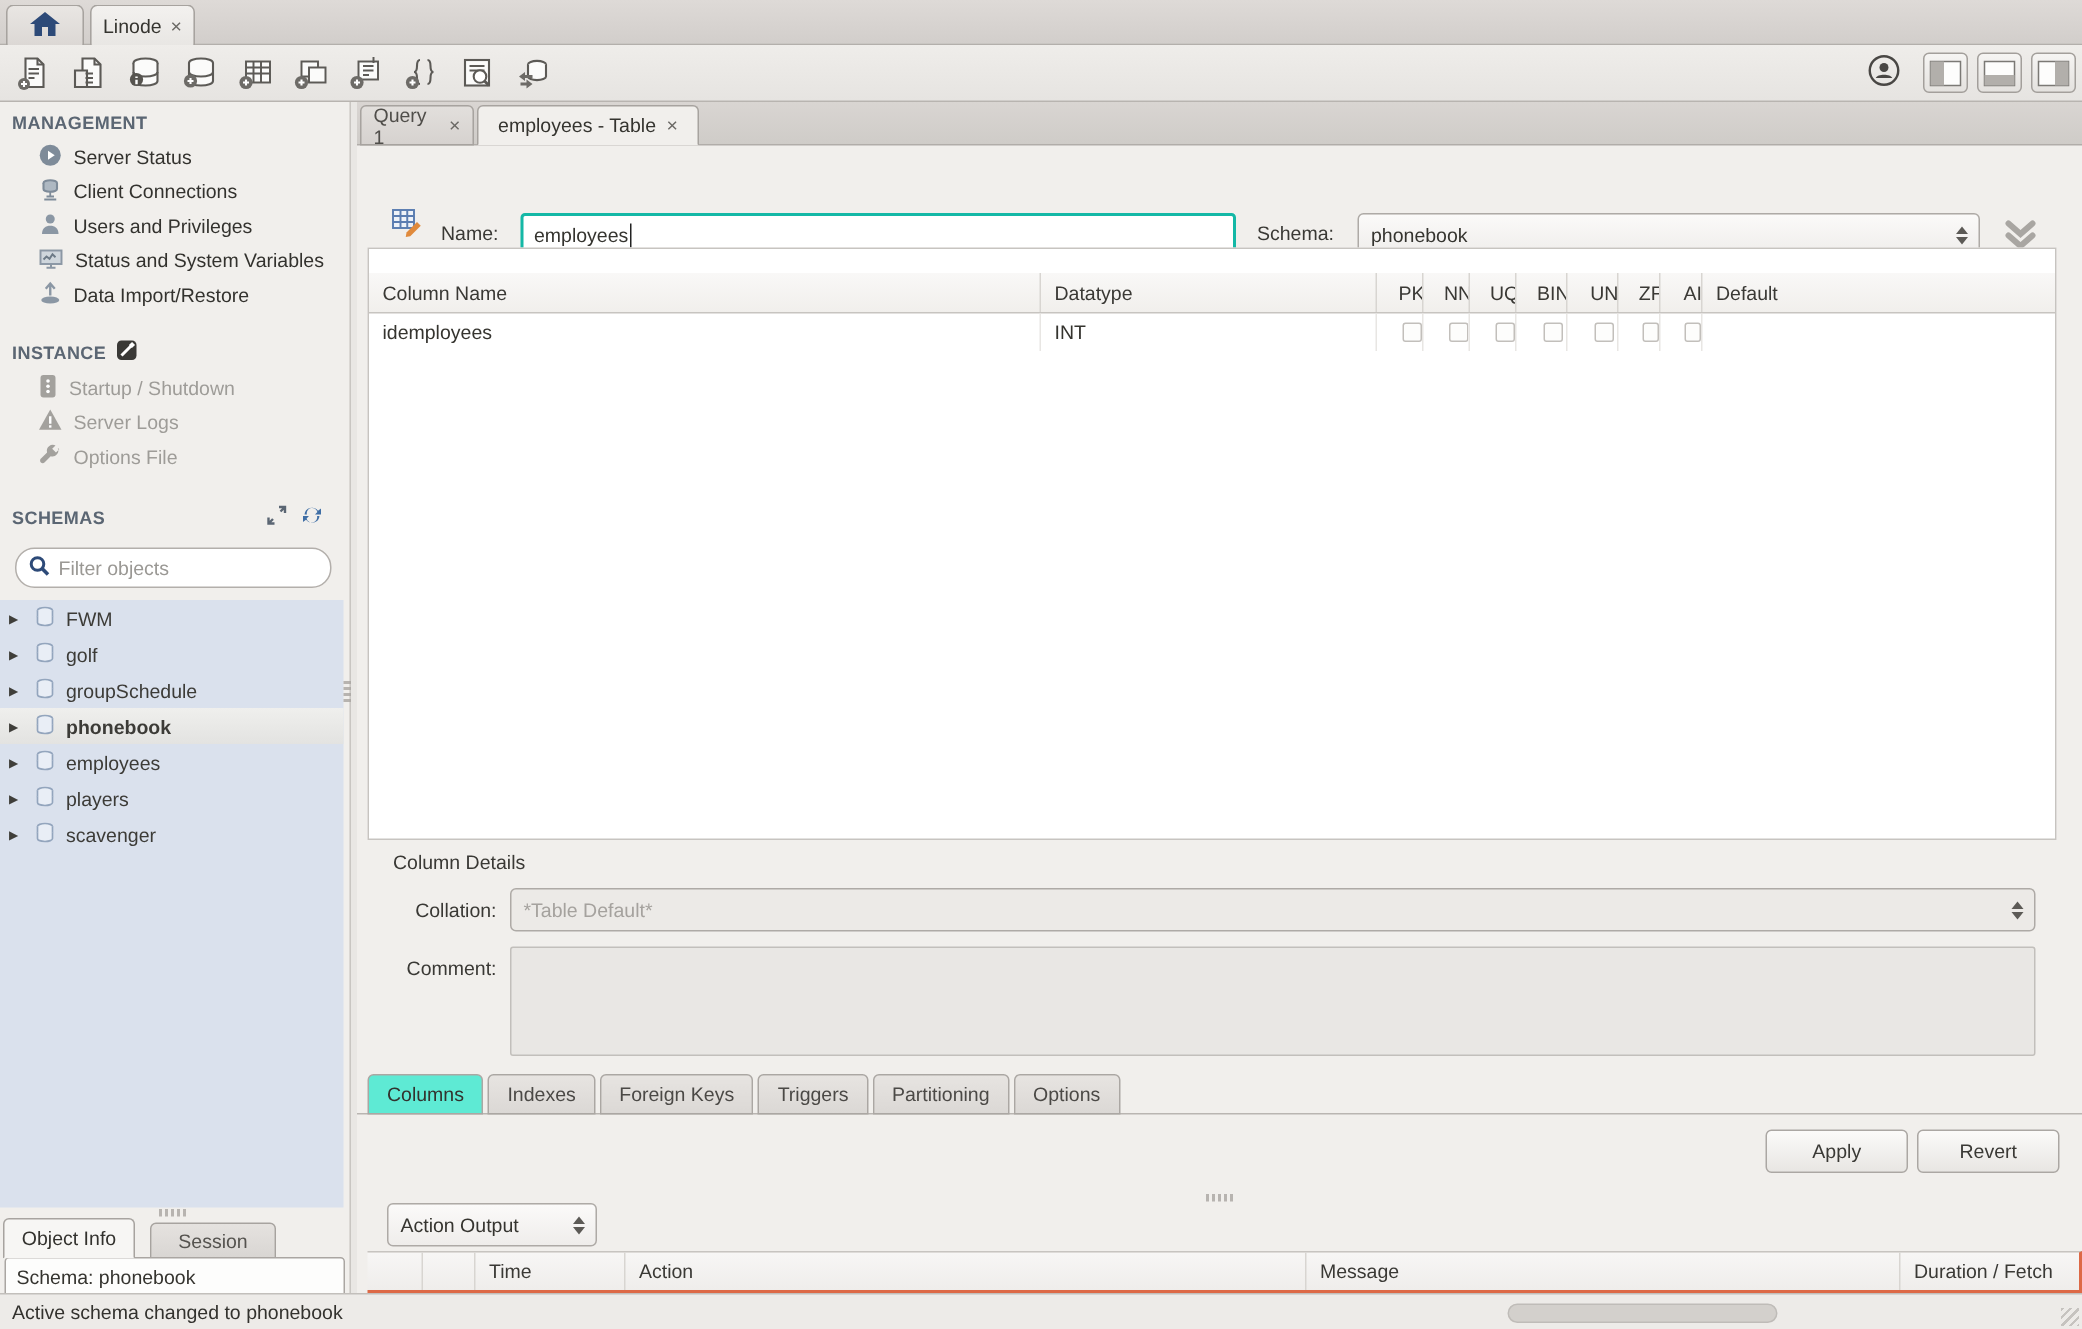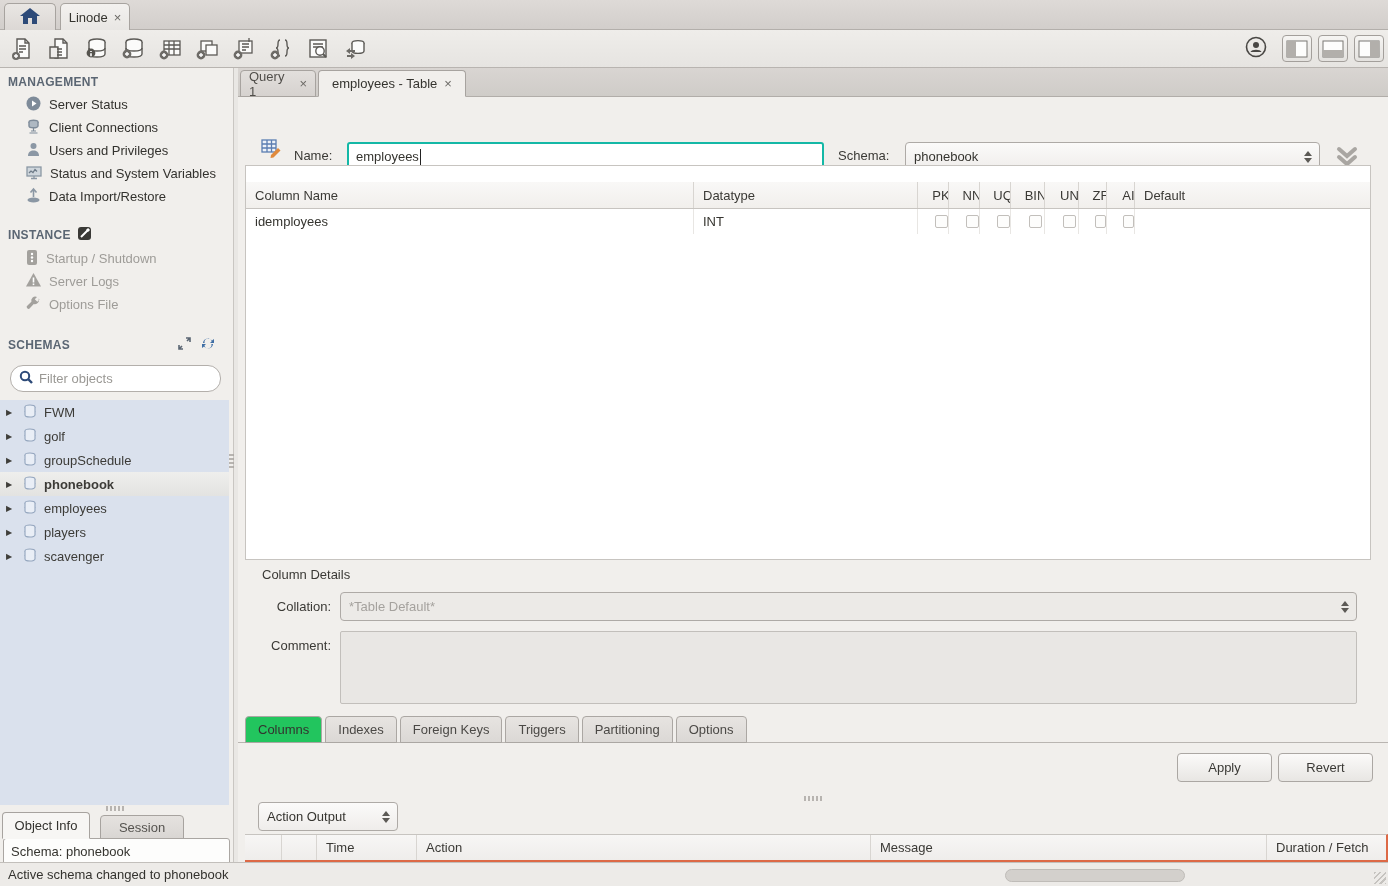--- a/index.html
+++ b/index.html
@@ -96,21 +96,21 @@
   .cd-title { position:absolute; left:24px; top:499px; color:#3a3935; }
   .cd-label { position:absolute; color:#3a3935; text-align:right; width:75px; }
   .collation { left:102px; top:524px; width:1017px; height:29px; color:#a5a29e; background:#eceae7; }
   .commentarea { position:absolute; left:102px; top:563px; width:1017px; height:73px; background:#e9e7e4;
                  border:1px solid #c2bfbb; border-radius:2px; }
 
   
   .btabs { position:absolute; left:7px; top:648px; height:27px; display:flex; gap:3px; }
   .btab { height:27px; padding:0 12px; display:flex; align-items:center; border:1px solid #aba7a3;
           border-radius:4px 4px 0 0; background:linear-gradient(#e7e4e1,#dbd8d5); color:#4b4946; }
-  .btab.active { background:#22c55e; color:#33322e; position:relative; z-index:2; }
+  .btab.active { background:#5eead4; color:#33322e; position:relative; z-index:2; }
   .btabs-underline { position:absolute; left:0; top:674px; width:1150px; height:1px; background:#b9b5b1; }
 
   .pushbtn { position:absolute; top:685px; width:95px; height:29px; border:1px solid #aba7a3; border-radius:4px;
              background:linear-gradient(#fbfaf9,#e8e6e3); display:flex; align-items:center; justify-content:center; color:#3a3935; }
 
   
   .ao-select { left:20px; top:734px; width:140px; height:29px; }
   .ao-table { position:absolute; left:7px; top:766px; width:1143px; height:26px;
               background:linear-gradient(#f7f6f5,#efedeb); border-top:1px solid #c7c4c0; border-right:2px solid #dd6946;
               display:flex; color:#3a3935; }

